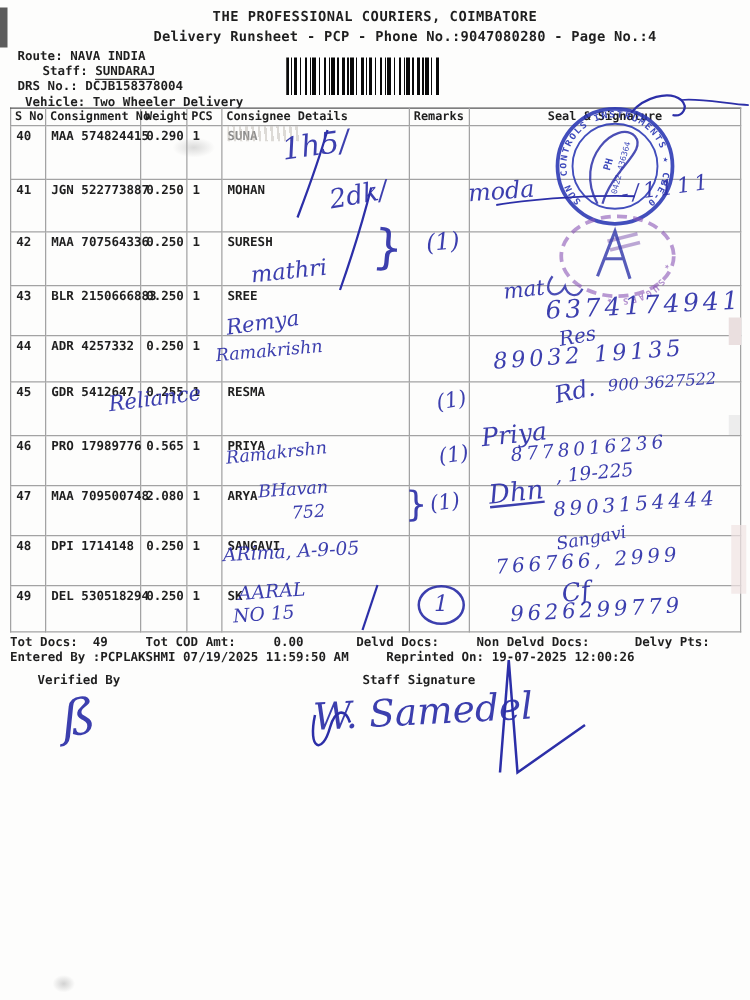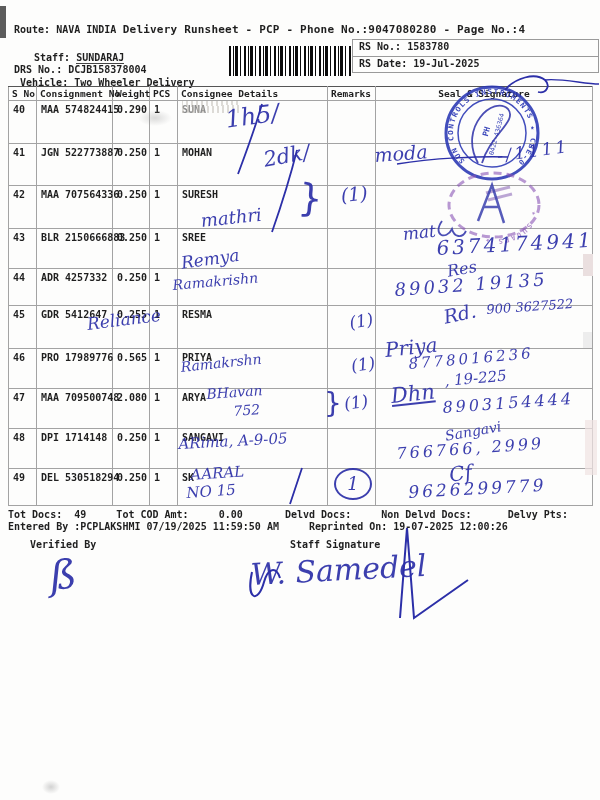--- a/index.html
+++ b/index.html
@@ -43,33 +43,30 @@
   .smudge{position:absolute;pointer-events:none;}
   .ink-layer{position:absolute;left:0;top:0;pointer-events:none;}
 </style>
 </head>
 <body>
 
 <div class="page">
 
   <div class="edge"></div>
 
+  <div class="ptxt title1">THE PROFESSIONAL COURIERS, COIMBATORE</div>
   <div class="ptxt title2">Delivery Runsheet - PCP - Phone No.:9047080280 - Page No.:4</div>
 
-  <div class="ptxt info-line" style="left:14px;top:24px;"><span>Route:</span> <span>NAVA INDIA</span></div>
+  <div class="ptxt info-line" style="left:14px;top:40px;"><span>Route:</span> <span>NAVA INDIA</span></div>
   <div class="ptxt info-line" style="left:14px;top:52px;padding-left:20px;"><span>Staff:</span> <span class="uline">SUNDARAJ</span></div>
   <div class="ptxt info-line" style="left:14px;top:64px;"><span>DRS No.:</span> <span>DCJB158378004</span></div>
   <div class="ptxt info-line" style="left:20px;top:77px;"><span>Vehicle:</span> <span>Two Wheeler Delivery</span></div>
 
   <div class="barcode"></div>
 
-  <div class="rsbox">
-    <div class="rsrow"><span>RS No.:</span> <span>1583780</span></div>
-    <div class="rsrow"><span>RS Date:</span> <span>19-Jul-2025</span></div>
-  </div>
 
   <table class="main">
     <colgroup>
       <col style="width:28px">
         <col style="width:76px">
         <col style="width:37px">
         <col style="width:28px">
       <col style="width:150px">
         <col style="width:48px">
         <col style="width:217px">

